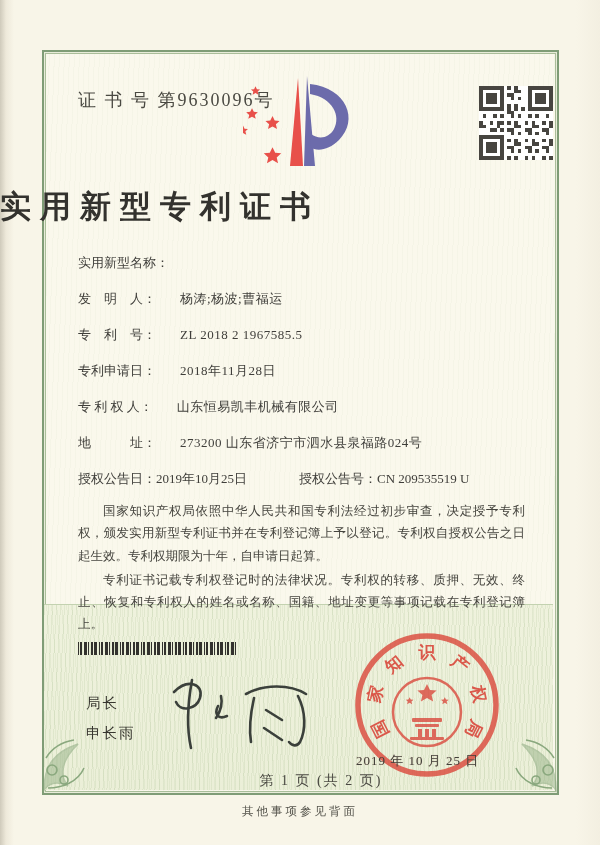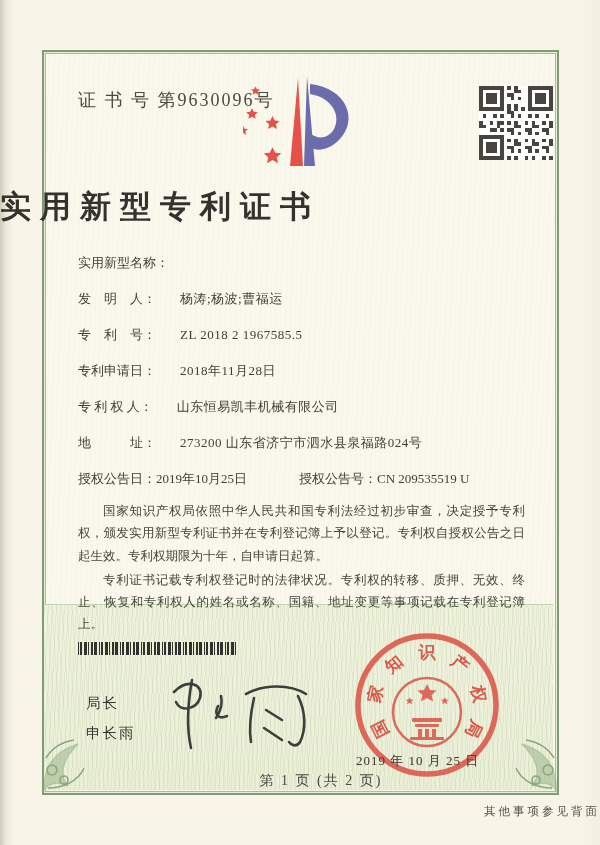--- a/index.html
+++ b/index.html
@@ -37,21 +37,21 @@
   .paras{position:absolute;left:78px;top:500px;width:447px;font-size:12.5px;line-height:1.78;
     text-align:justify;color:#45443e;}
   .paras p{margin:0 0 2px 0;text-indent:2em;}
   .barcode{position:absolute;left:78px;top:642px;width:162px;height:13px;}
   .signer{position:absolute;left:86px;top:688px;font-size:14.5px;line-height:30px;letter-spacing:2px;color:#37362f;}
   .signature{position:absolute;left:158px;top:668px;width:160px;height:86px;}
   .seal{position:absolute;left:352px;top:630px;width:150px;height:150px;opacity:.92;}
   .seal-date{position:absolute;left:356px;top:752px;font-size:13px;letter-spacing:1px;color:#41403a;
     text-shadow:0 0 1px rgba(210,80,70,.25);}
   .page-num{position:absolute;left:42px;top:772px;width:558px;text-align:center;font-size:14px;letter-spacing:2px;color:#4a4942;}
-  .back-note{position:absolute;left:0;top:804px;width:600px;text-align:right;font-size:11.5px;letter-spacing:3px;color:#55544c;}
+  .back-note{position:absolute;left:0;top:804px;width:600px;text-align:center;font-size:11.5px;letter-spacing:3px;color:#55544c;}
   .flourish{position:absolute;width:78px;height:78px;}
   .flourish.bl{left:38px;top:718px;}
   .flourish.br{left:484px;top:718px;transform:scaleX(-1);}
 </style>
 </head>
 <body>
 
 <div class="page">
 
   <div class="frame"></div>

